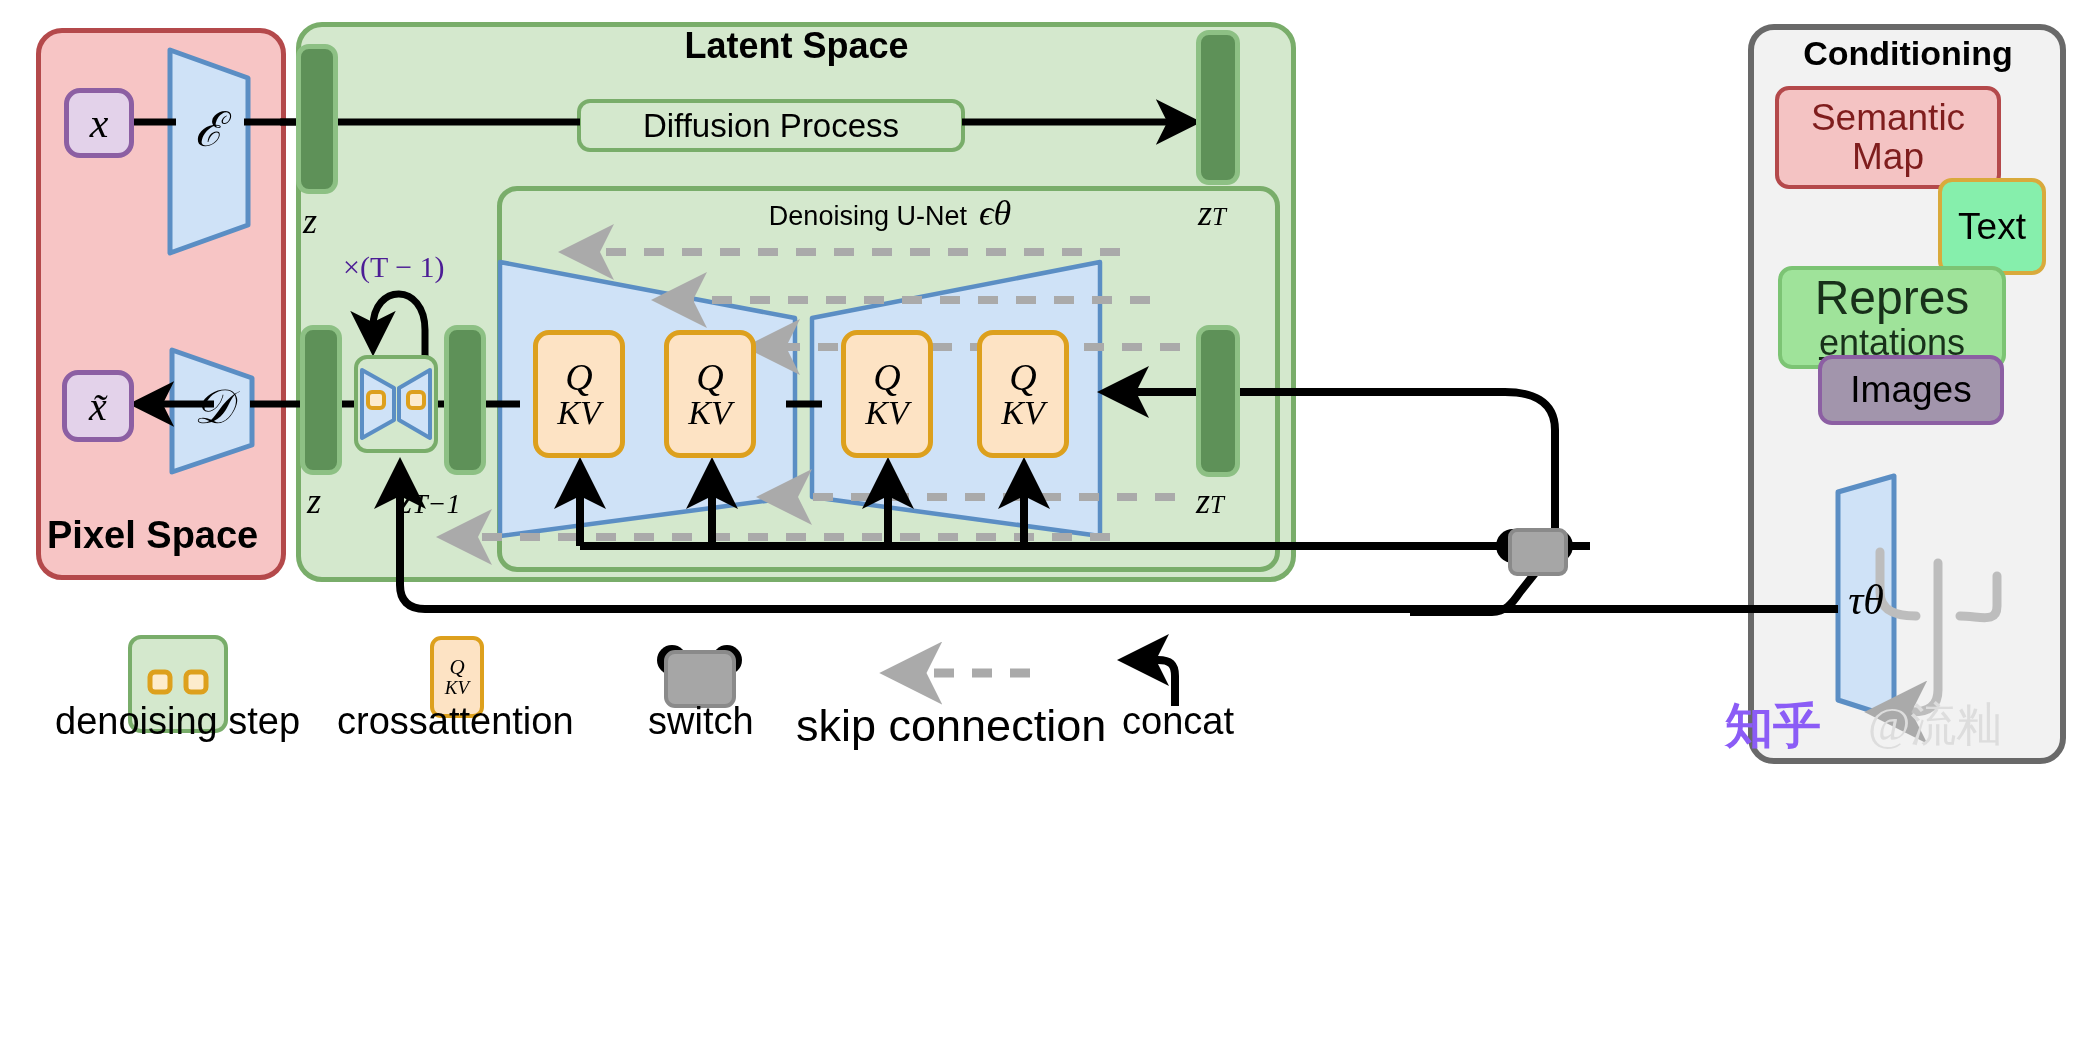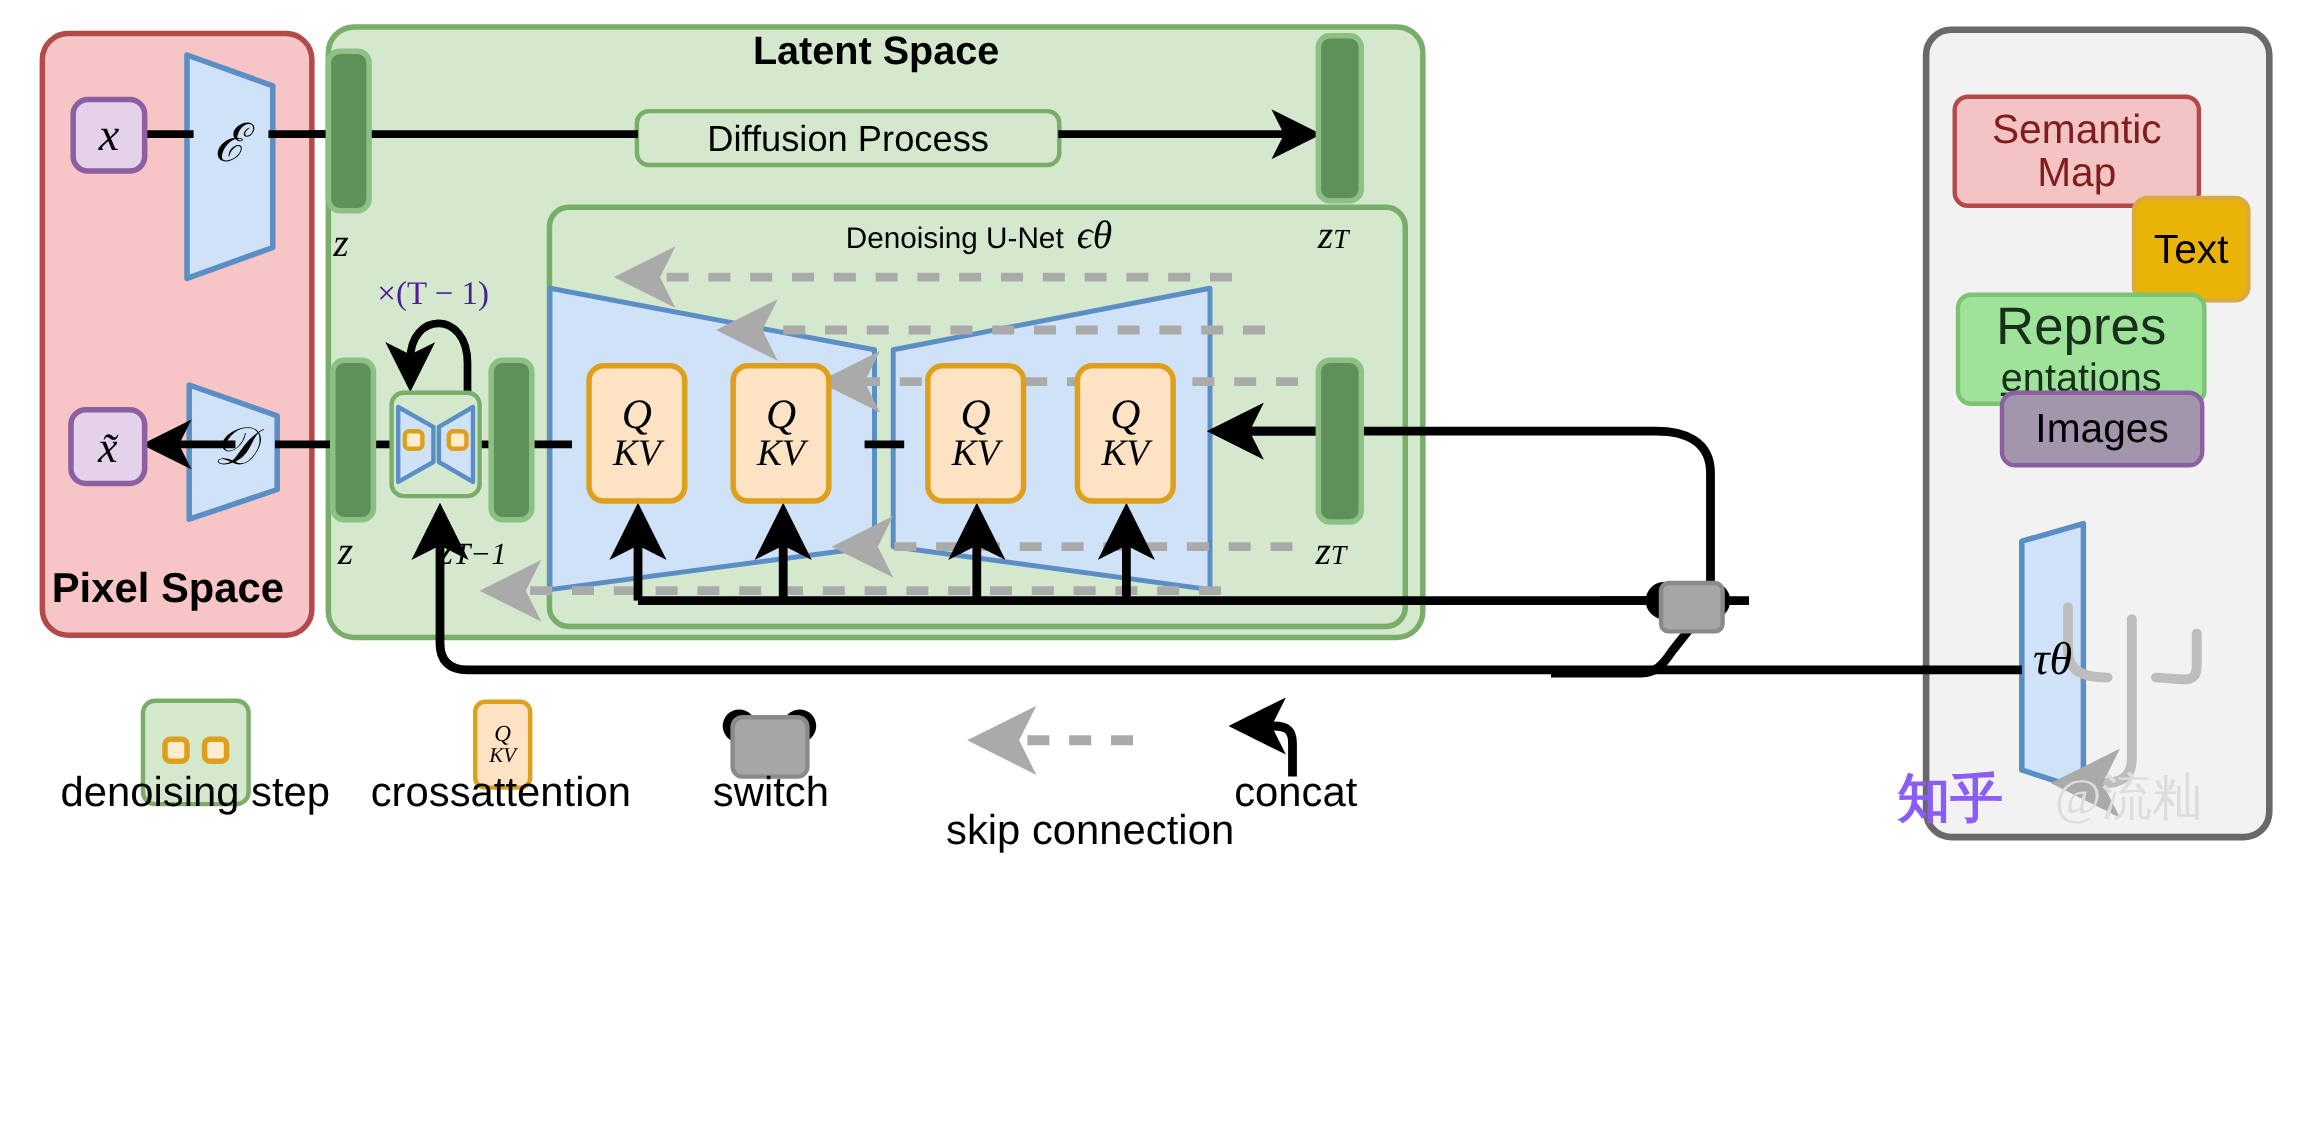--- a/index.html
+++ b/index.html
@@ -28,21 +28,21 @@
   
   .rbox{position:absolute;box-sizing:border-box;display:flex;align-items:center;
         justify-content:center;text-align:center;border-radius:14px;}
 
   .box-x{background:#e3d2ea;border:5px solid #8c5fa3;border-radius:16px;}
   .box-qkv{background:#fde3c4;border:5px solid #dda01d;border-radius:16px;
            flex-direction:column;line-height:1.0;}
   .box-zbar{background:#5e9158;border:5px solid #8dc084;border-radius:13px;}
 
   .box-sem{background:#f4c3c3;border:4px solid #b4494b;border-radius:14px;color:#7f1d1d;}
-  .box-text{background:#eab308;border:4px solid #d9aa3c;border-radius:14px;color:#000;}
+  .box-text{background:#86efac;border:4px solid #d9aa3c;border-radius:14px;color:#000;}
   .box-repr{background:#9fe39a;border:4px solid #7cc474;border-radius:14px;color:#18301a;}
   .box-img{background:#a295ac;border:4px solid #8c5fa3;border-radius:14px;color:#000;}
 
   .mth{font-family:"Liberation Serif", serif;font-style:italic;color:#000;}
   .mthn{font-family:"Liberation Serif", serif;color:#4c1d95;}
 
   .zlabel{position:absolute;font-family:"Liberation Serif", serif;font-style:italic;
           color:#000;white-space:nowrap;}
 
   .legend-label{position:absolute;font-family:"Liberation Sans", sans-serif;
@@ -70,20 +70,21 @@
   <div class="panel panel-cond" style="left:1748px;top:24px;width:318px;height:740px;"></div>
 
   <div class="panel panel-unet" style="left:497px;top:186px;width:783px;height:386px;"></div>
 
   <div class="panel panel-diff" style="left:577px;top:99px;width:388px;height:53px;"></div>
 
   <div class="panel-title" style="left:649px;top:25px;width:295px;text-align:center;font-size:36px;">Latent Space</div>
 
   <div class="panel-title" style="left:47px;top:514px;width:230px;text-align:left;font-size:38px;">Pixel Space</div>
 
+  <div class="panel-title" style="left:1750px;top:34px;width:316px;text-align:center;font-size:34px;">Conditioning</div>
 
   <div class="abs" style="left:577px;top:100px;width:388px;height:51px;display:flex;align-items:center;justify-content:center;">
     <span style="font-size:33px;color:#000;">Diffusion Process</span>
   </div>
 
   <div class="abs" style="left:660px;top:192px;width:460px;height:46px;display:flex;align-items:baseline;justify-content:center;gap:12px;">
     <span style="font-size:27px;color:#000;">Denoising U-Net</span>
     <span class="mth" style="font-size:36px;">ϵθ</span>
   </div>
 
@@ -266,20 +267,20 @@
 
   <div class="rbox box-qkv" style="left:430px;top:636px;width:54px;height:82px;border-width:4px;border-radius:11px;">
     <span class="mth" style="font-size:21px;">Q</span>
     <span class="mth" style="font-size:19px;">KV</span>
   </div>
   <div class="legend-label" style="left:337px;top:700px;font-size:38px;">crossattention</div>
 
   <div class="switch-icon" style="left:664px;top:650px;width:72px;height:58px;border-radius:11px;"></div>
   <div class="legend-label" style="left:648px;top:700px;font-size:38px;">switch</div>
 
-  <div class="legend-label" style="left:860px;top:700px;font-size:38px;margin-top:34px;">skip connection</div>
+  <div class="legend-label" style="left:796px;top:700px;font-size:45px;">skip connection</div>
 
   <div class="legend-label" style="left:1122px;top:700px;font-size:38px;">concat</div>
 
   <div class="watermark" style="left:1725px;top:694px;font-size:48px;">知乎</div>
   <div class="wm2" style="left:1868px;top:694px;font-size:46px;">@流籼</div>
 
 </div>
 
 </body></html>

